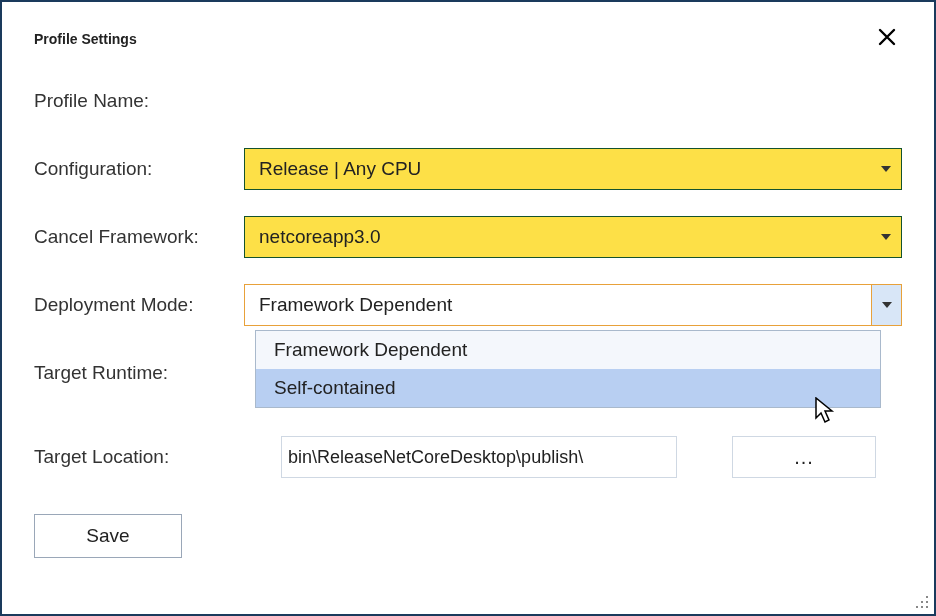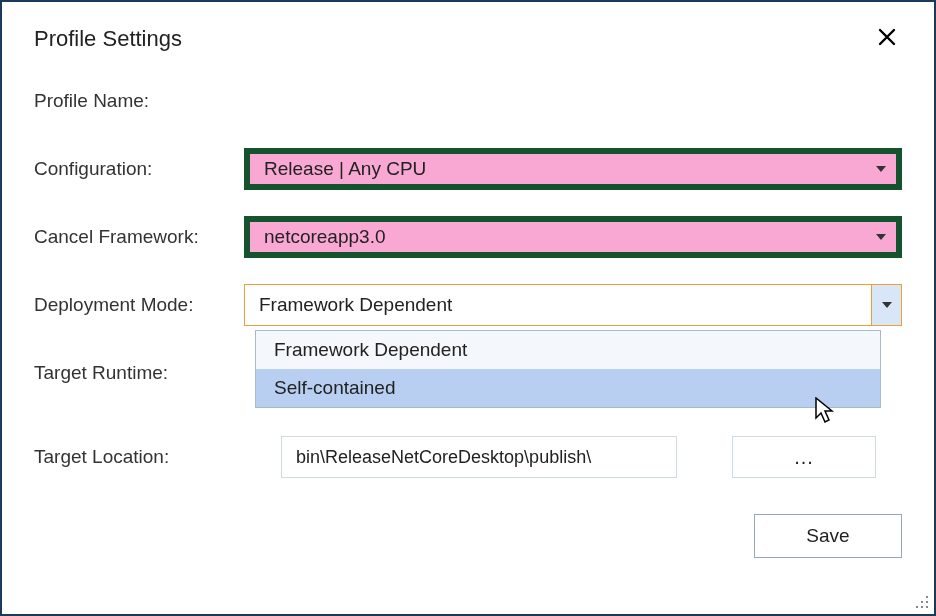--- a/index.html
+++ b/index.html
@@ -14,22 +14,22 @@
       position: relative;
       padding: 24px 32px;
     }
     .header {
       display: flex;
       justify-content: space-between;
       align-items: center;
       margin-bottom: 28px;
     }
     .title {
-      font-size: 22px;
-      font-weight: 400;
+      font-size: 14px;
+      font-weight: 700;
     }
     .close-btn {
       font-size: 22px;
       font-weight: bold;
       cursor: pointer;
       padding: 0 6px;
     }
     .form-row {
       display: flex;
       align-items: center;
@@ -46,22 +46,22 @@
       font-size: 19px;
     }
     .static-value {
       padding-left: 6px;
     }
     .dropdown {
       display: flex;
       align-items: center;
       justify-content: space-between;
       height: 42px;
-      border: 6px solid #14532d;
-      background: #f9a8d4;
+      border: 1px solid #14532d;
+      background: #fde047;
       padding: 0 10px 0 14px;
       cursor: pointer;
       width: 100%;
     }
     .dropdown.focused {
       border: 1.5px solid #e8a13a;
       background: #fff;
     }
     .chevron {
       display: inline-block;
@@ -97,41 +97,42 @@
     }
     .dropdown-item.highlighted {
       background: #b8cff2;
     }
     .textbox {
       display: flex;
       align-items: center;
       height: 42px;
       border: 1px solid #cfd8e3;
       background: #fff;
-      padding: 0 14px;
+      padding: 0 6px;
       width: 396px;
     }
     .browse-btn {
       display: flex;
       align-items: center;
       justify-content: center;
       height: 42px;
       width: 144px;
       border: 1px solid #cfd8e3;
       background: #fff;
       margin-left: 18px;
       font-size: 20px;
       letter-spacing: 1px;
       cursor: pointer;
     }
     .button-row {
       display: flex;
       justify-content: flex-end;
       gap: 36px;
       margin-top: 36px;
+      flex-direction: column;
     }
     .btn {
       display: flex;
       align-items: center;
       justify-content: center;
       width: 148px;
       height: 44px;
       border: 1px solid #9aa7b8;
       background: #fff;
       font-size: 19px;

